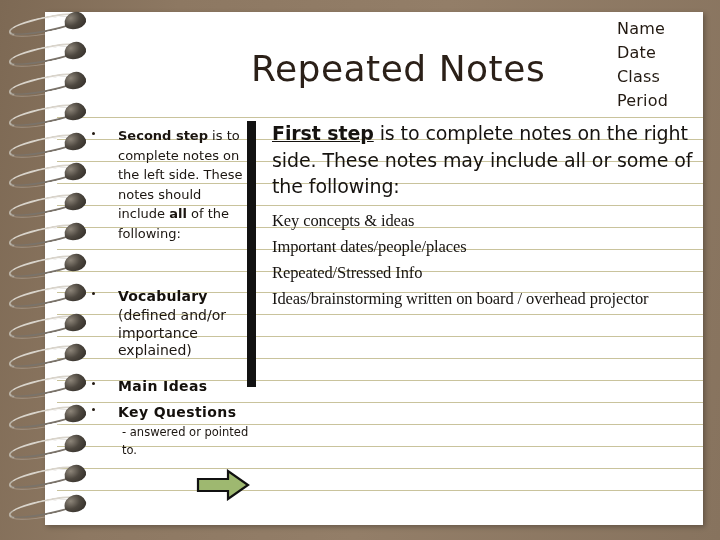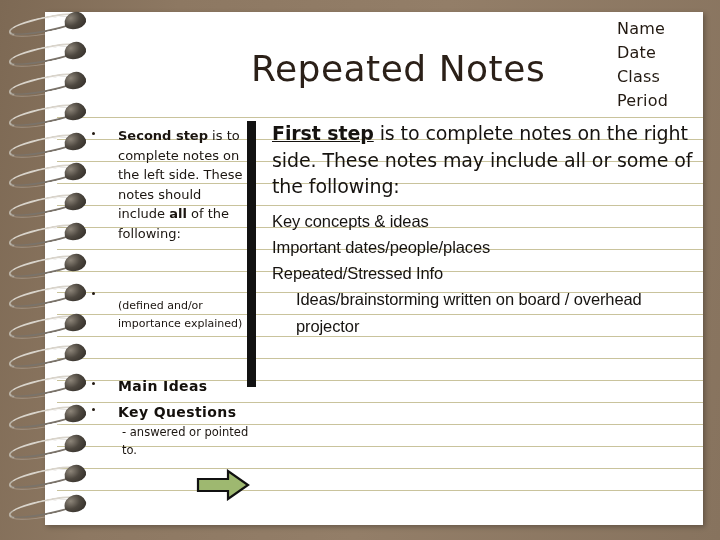--- a/index.html
+++ b/index.html
@@ -194,24 +194,24 @@
   #l-vocab-title {
     font-family: "DejaVu Sans", sans-serif;
     font-size: 14px;
     font-weight: bold;
     line-height: 20px;
     color: #14100c;
     letter-spacing: 0.2px;
   }
   #l-vocab-sub {
     font-family: "DejaVu Sans", sans-serif;
-    font-size: 11px;
+    font-size: 14px;
     line-height: 17.5px;
     color: #1b1510;
-    margin-top: 11px;
+    margin-top: 1px;
   }
   #l-item3 {
     position: absolute;
     left: 30px;
     top: 250px;
   }
   #l-item3 .dot3, #l-item4 .dot4 {
     position: absolute;
     left: -26px;
     top: 6px;
@@ -259,31 +259,30 @@
     letter-spacing: -0.1px;
   }
   .r-intro .b-u {
     font-weight: bold;
     text-decoration: underline;
   }
   #r-list {
     margin-top: 8px;
   }
   .r-item {
-    font-family: Liberation Sans, sans-serif;
+    font-family: Liberation Serif, serif;
     font-size: 16.5px;
     line-height: 26.3px;
     color: #161310;
     letter-spacing: -0.1px;
     white-space: nowrap;
   }
   .r-item.wrap {
     white-space: normal;
     width: 400px;
-    margin-left: 24px;
   }
 
   
   #arrow {
     position: absolute;
     left: 196px;
     top: 469px;
     width: 54px;
     height: 32px;
   }
@@ -421,20 +420,21 @@
 
     <div id="l-item1">
       <span class="dot1"></span>
       <div class="l-big">
         <span class="b-u">Second step</span><span> is to complete notes on the left side. These notes should include </span><span class="b-u">all</span><span> of the following:</span>
       </div>
     </div>
 
     <div id="l-item2">
       <span class="dot2"></span>
+      <div id="l-vocab-title">Vocabulary</div>
       <div id="l-vocab-sub">(defined and/or importance explained)</div>
     </div>
 
     <div id="l-item3">
       <span class="dot3"></span>
       <div class="l-head">Main Ideas</div>
     </div>
 
     <div id="l-item4">
       <span class="dot4"></span>

